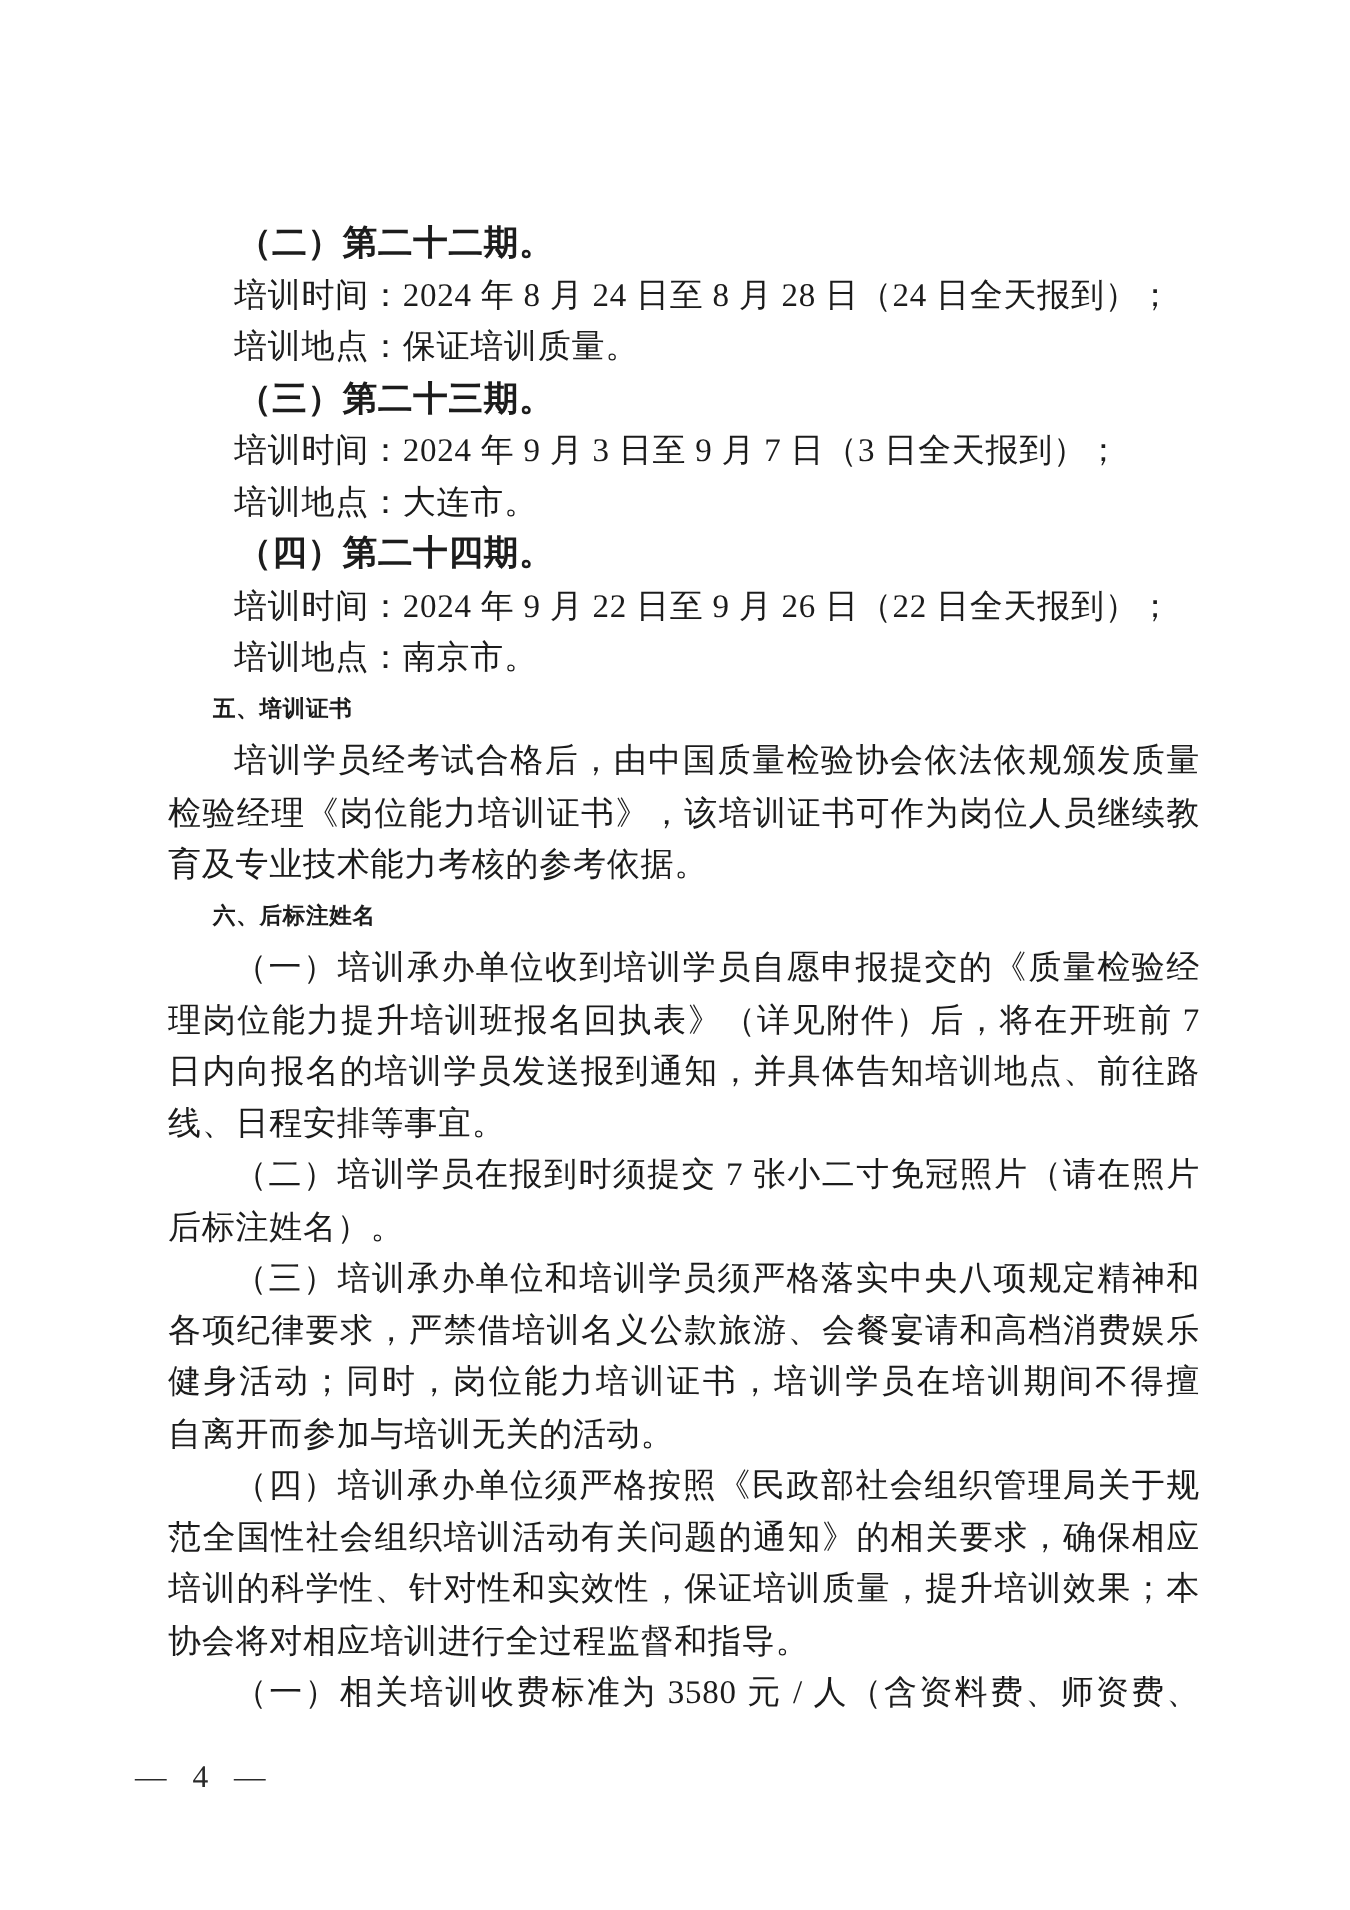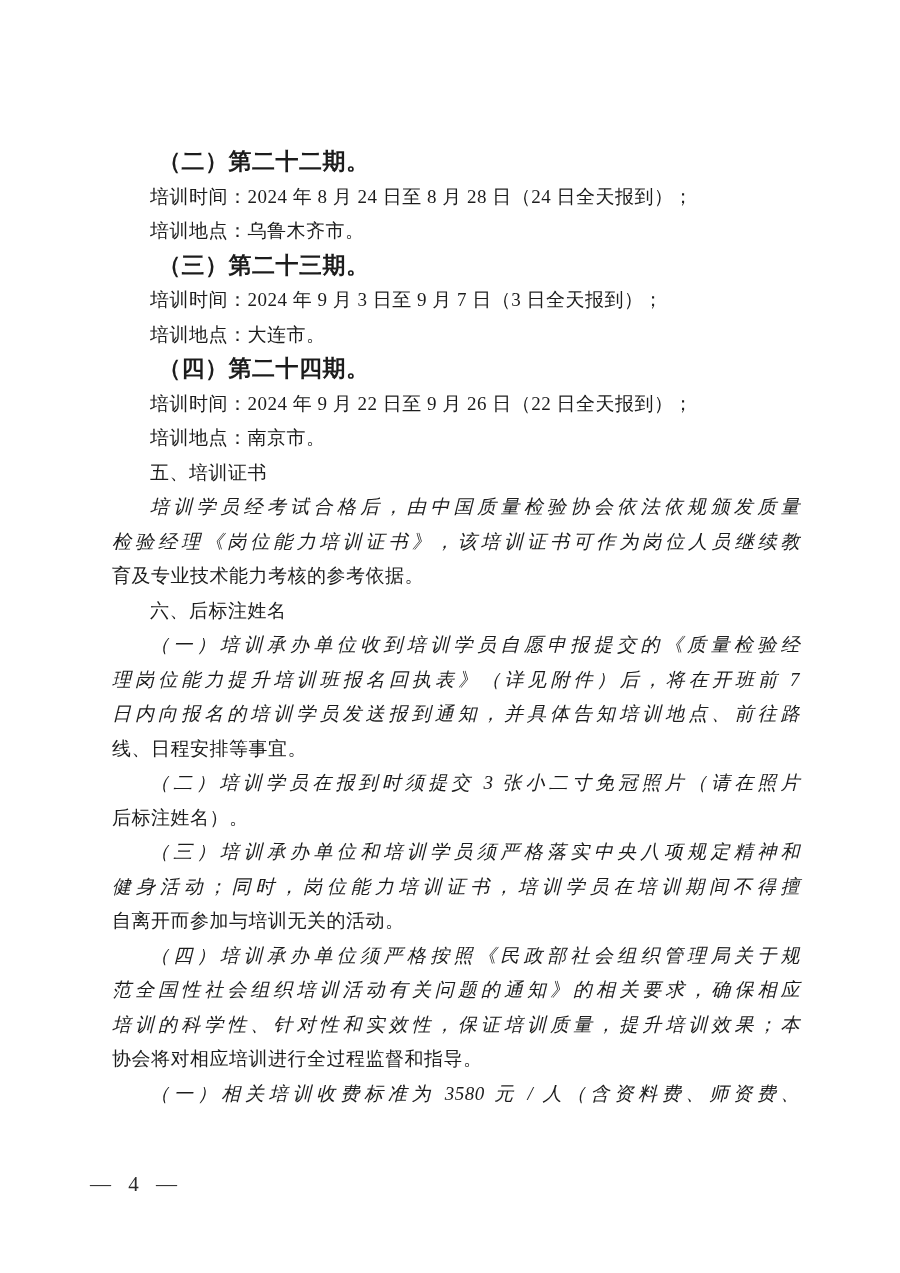--- a/index.html
+++ b/index.html
@@ -25,84 +25,84 @@
   }
   .doc-lines {
     position: absolute;
     left: 112px;
     top: 145px;
     width: 688px;
   }
   .line {
     height: 34.5px;
     line-height: 34.5px;
-    font-size: 19px;
+    font-size: 22px;
     white-space: nowrap;
     letter-spacing: 0.5px;
   }
   .line.fill {
     white-space: normal;
     text-align: justify;
     text-align-last: justify;
-    font-style: italic;
     -moz-text-align-last: justify;
   }
   .line.indent {
     text-indent: 2em;
   }
   .line.body {
     font-family: "Liberation Serif", "DejaVu Serif", serif;
     font-weight: 400;
   }
   .line.subheading {
     font-family: "Liberation Serif", "DejaVu Serif", serif;
     font-weight: 700;
     font-size: 23px;
   }
   .line.section {
     font-family: "Liberation Sans", "DejaVu Sans", sans-serif;
-    font-weight: 400;
-    font-size: 19px;
+    font-weight: 700;
+    font-size: 15px;
   }
   .page-footer {
     position: absolute;
     left: 90px;
     top: 1172px;
     font-size: 21px;
     letter-spacing: 6px;
     font-family: "Liberation Serif", "DejaVu Serif", serif;
     color: #2a2a2a;
   }
 </style>
 </head>
 <body>
 
 <div class="page">
   <div class="doc-lines">
       <div class="line subheading indent">（二）第二十二期。</div>
       <div class="line body indent">培训时间：2024 年 8 月 24 日至 8 月 28 日（24 日全天报到）；</div>
-      <div class="line body indent">培训地点：乌鲁木齐市。</div>
+      <div class="line body indent">培训地点：保证培训质量。</div>
       <div class="line subheading indent">（三）第二十三期。</div>
       <div class="line body indent">培训时间：2024 年 9 月 3 日至 9 月 7 日（3 日全天报到）；</div>
       <div class="line body indent">培训地点：大连市。</div>
       <div class="line subheading indent">（四）第二十四期。</div>
       <div class="line body indent">培训时间：2024 年 9 月 22 日至 9 月 26 日（22 日全天报到）；</div>
       <div class="line body indent">培训地点：南京市。</div>
       <div class="line section indent">五、培训证书</div>
       <div class="line body indent fill">培训学员经考试合格后，由中国质量检验协会依法依规颁发质量</div>
       <div class="line body fill">检验经理《岗位能力培训证书》，该培训证书可作为岗位人员继续教</div>
       <div class="line body">育及专业技术能力考核的参考依据。</div>
       <div class="line section indent">六、后标注姓名</div>
       <div class="line body indent fill">（一）培训承办单位收到培训学员自愿申报提交的《质量检验经</div>
       <div class="line body fill">理岗位能力提升培训班报名回执表》（详见附件）后，将在开班前 7</div>
       <div class="line body fill">日内向报名的培训学员发送报到通知，并具体告知培训地点、前往路</div>
       <div class="line body">线、日程安排等事宜。</div>
-      <div class="line body indent fill">（二）培训学员在报到时须提交 3 张小二寸免冠照片（请在照片</div>
+      <div class="line body indent fill">（二）培训学员在报到时须提交 7 张小二寸免冠照片（请在照片</div>
       <div class="line body">后标注姓名）。</div>
       <div class="line body indent fill">（三）培训承办单位和培训学员须严格落实中央八项规定精神和</div>
+      <div class="line body fill">各项纪律要求，严禁借培训名义公款旅游、会餐宴请和高档消费娱乐</div>
       <div class="line body fill">健身活动；同时，岗位能力培训证书，培训学员在培训期间不得擅</div>
       <div class="line body">自离开而参加与培训无关的活动。</div>
       <div class="line body indent fill">（四）培训承办单位须严格按照《民政部社会组织管理局关于规</div>
       <div class="line body fill">范全国性社会组织培训活动有关问题的通知》的相关要求，确保相应</div>
       <div class="line body fill">培训的科学性、针对性和实效性，保证培训质量，提升培训效果；本</div>
       <div class="line body">协会将对相应培训进行全过程监督和指导。</div>
       <div class="line body indent fill">（一）相关培训收费标准为 3580 元 / 人（含资料费、师资费、</div>
     </div>
   <div class="page-footer">— 4 —</div>
 </div>

